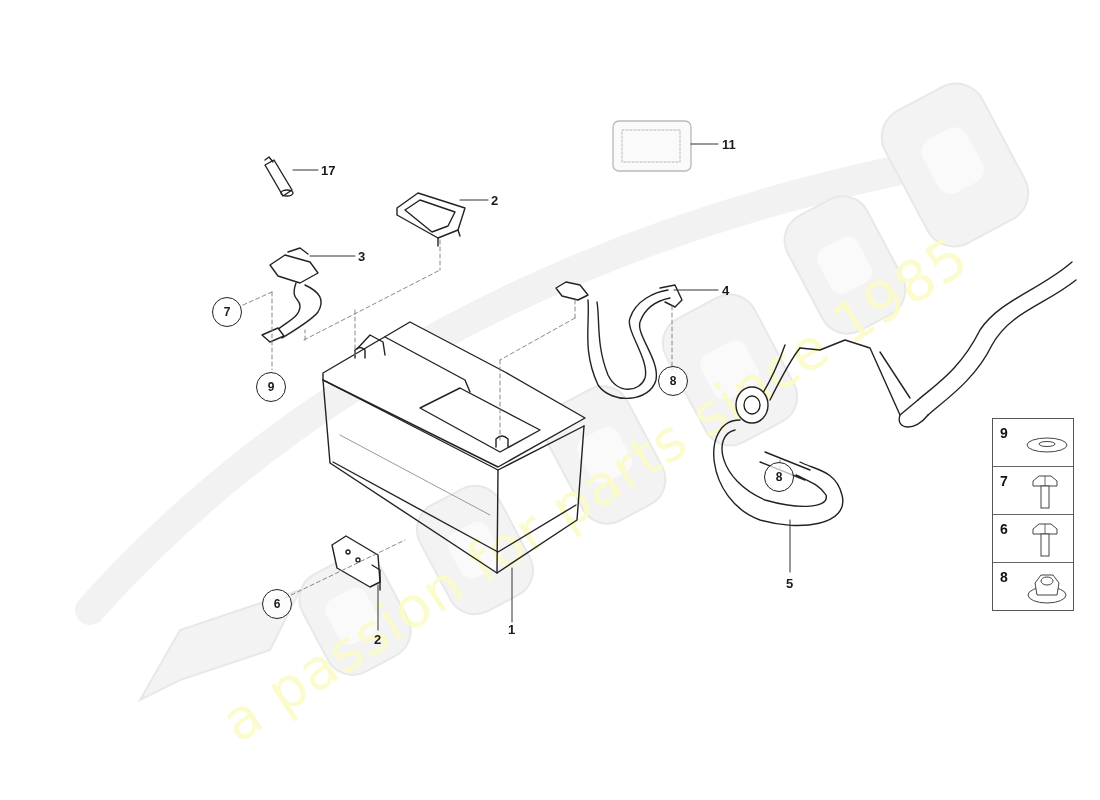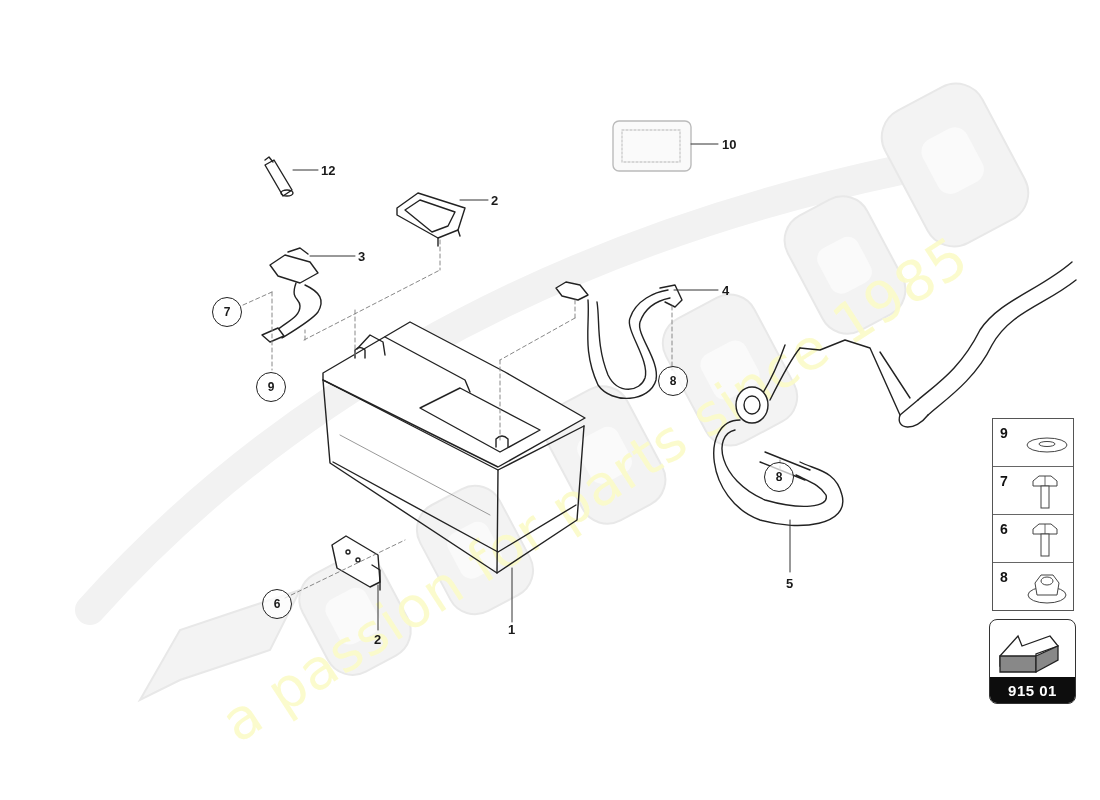--- a/index.html
+++ b/index.html
@@ -139,24 +139,24 @@
         <line x1="575" y1="300" x2="575" y2="318"></line>
         <line x1="575" y1="318" x2="500" y2="360"></line>
         <line x1="500" y1="360" x2="500" y2="440"></line>
         <line x1="672" y1="306" x2="672" y2="370"></line>
         <line x1="285" y1="598" x2="405" y2="540"></line>
         <line x1="780" y1="470" x2="780" y2="460"></line>
       </g>
     </g>
   </svg>
 
-  <div class="label" style="left:321px;top:163px;">12</div>
+  <div class="label" style="left:321px;top:163px;">17</div>
   <div class="label" style="left:358px;top:249px;">3</div>
   <div class="label" style="left:491px;top:193px;">2</div>
-  <div class="label" style="left:722px;top:137px;">10</div>
+  <div class="label" style="left:722px;top:137px;">11</div>
   <div class="label" style="left:722px;top:283px;">4</div>
   <div class="label" style="left:786px;top:576px;">5</div>
   <div class="label" style="left:374px;top:632px;">2</div>
   <div class="label" style="left:508px;top:622px;">1</div>
 
   <div class="callout" style="left:212px;top:297px;">7</div>
   <div class="callout" style="left:256px;top:372px;">9</div>
   <div class="callout" style="left:658px;top:366px;">8</div>
   <div class="callout" style="left:764px;top:462px;">8</div>
   <div class="callout" style="left:262px;top:589px;">6</div>
@@ -188,21 +188,13 @@
     <div class="legend-row">
       <span class="legend-num">8</span>
       <svg class="legend-icon" viewBox="0 0 46 38">
         <ellipse cx="24" cy="26" rx="19" ry="8" fill="#fff" stroke="#444" stroke-width="1"></ellipse>
         <path d="M12 14 L 18 6 L 30 6 L 36 14 L 34 26 L 14 26 Z" fill="#fff" stroke="#444" stroke-width="1"></path>
         <ellipse cx="24" cy="12" rx="6" ry="4" fill="none" stroke="#444" stroke-width="1"></ellipse>
       </svg>
     </div>
   </div>
 
-  <div class="refbox">
-    <svg class="refbox-art" viewBox="0 0 74 48">
-      <path d="M4 30 L 22 10 L 26 20 L 54 10 L 62 20 L 40 28 L 40 40 L 4 40 Z" fill="#fff" stroke="#222" stroke-width="1.3"></path>
-      <path d="M4 30 L 40 30 L 40 46 L 4 46 Z" fill="#888" stroke="#222" stroke-width="1.3"></path>
-      <path d="M40 30 L 62 20 L 62 34 L 40 46 Z" fill="#888" stroke="#222" stroke-width="1.3"></path>
-    </svg>
-    <div class="refbox-code">915 01</div>
-  </div>
 </div>
 
 </body></html>

